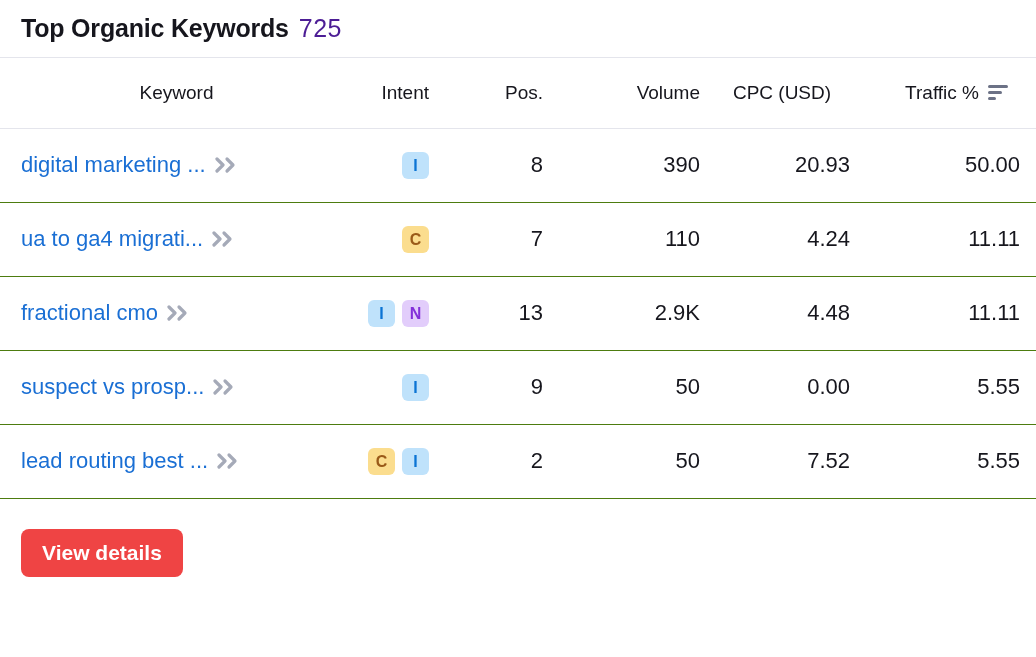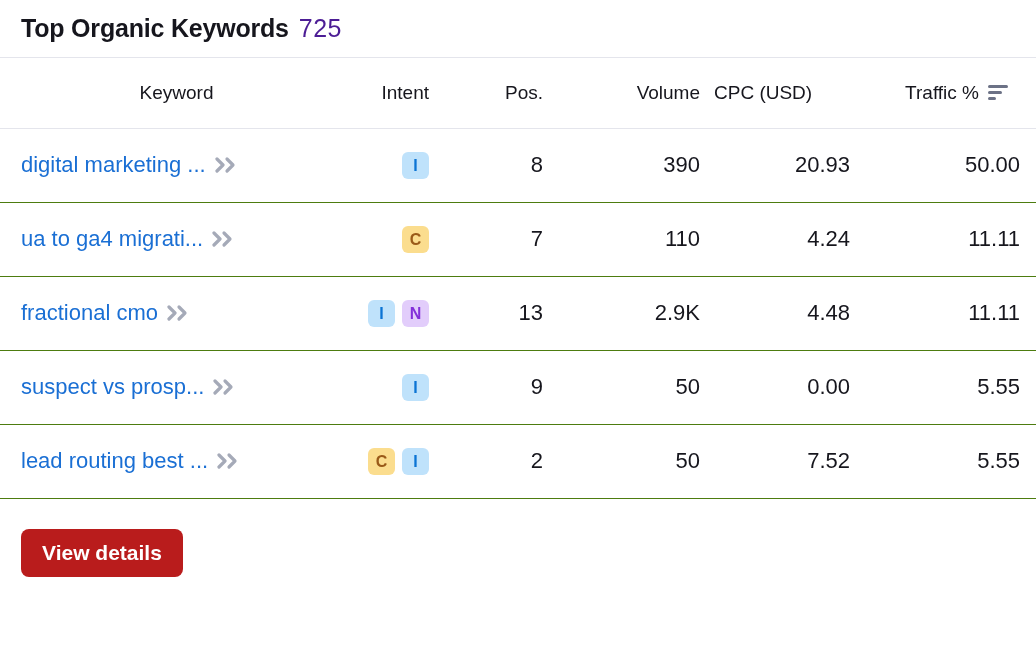--- a/index.html
+++ b/index.html
@@ -56,21 +56,21 @@
     color: #16161d;
     border-bottom: 1px solid #e4e5ec;
     vertical-align: middle;
     padding: 0;
   }
 
   th.col-keyword { width: 330px; text-align: center; padding-left: 23px; }
   th.col-intent  { width: 112px; text-align: right; padding-right: 13px; }
   th.col-pos     { width: 115px; text-align: right; padding-right: 14px; }
   th.col-volume  { width: 157px; text-align: right; padding-right: 14px; }
-  th.col-cpc     { width: 150px; text-align: left; padding-right: 14px; }
+  th.col-cpc     { width: 150px; text-align: center; padding-right: 14px; }
   th.col-traffic { width: 172px; text-align: right; padding-right: 28px; }
 
   .traffic-head {
     display: inline-flex;
     align-items: center;
     gap: 9px;
     justify-content: flex-end;
   }
 
   .sort-icon {
@@ -159,21 +159,21 @@
     padding: 30px 21px 0 21px;
   }
   .view-details-btn {
     display: inline-flex;
     align-items: center;
     justify-content: center;
     height: 48px;
     padding: 0 21px;
     border: none;
     border-radius: 8px;
-    background: #b91c1c;
+    background: #ef4444;
     color: #ffffff;
     font-family: "Liberation Sans", sans-serif;
     font-size: 21px;
     font-weight: bold;
     cursor: pointer;
   }
 </style>
 </head>
 <body>
 

